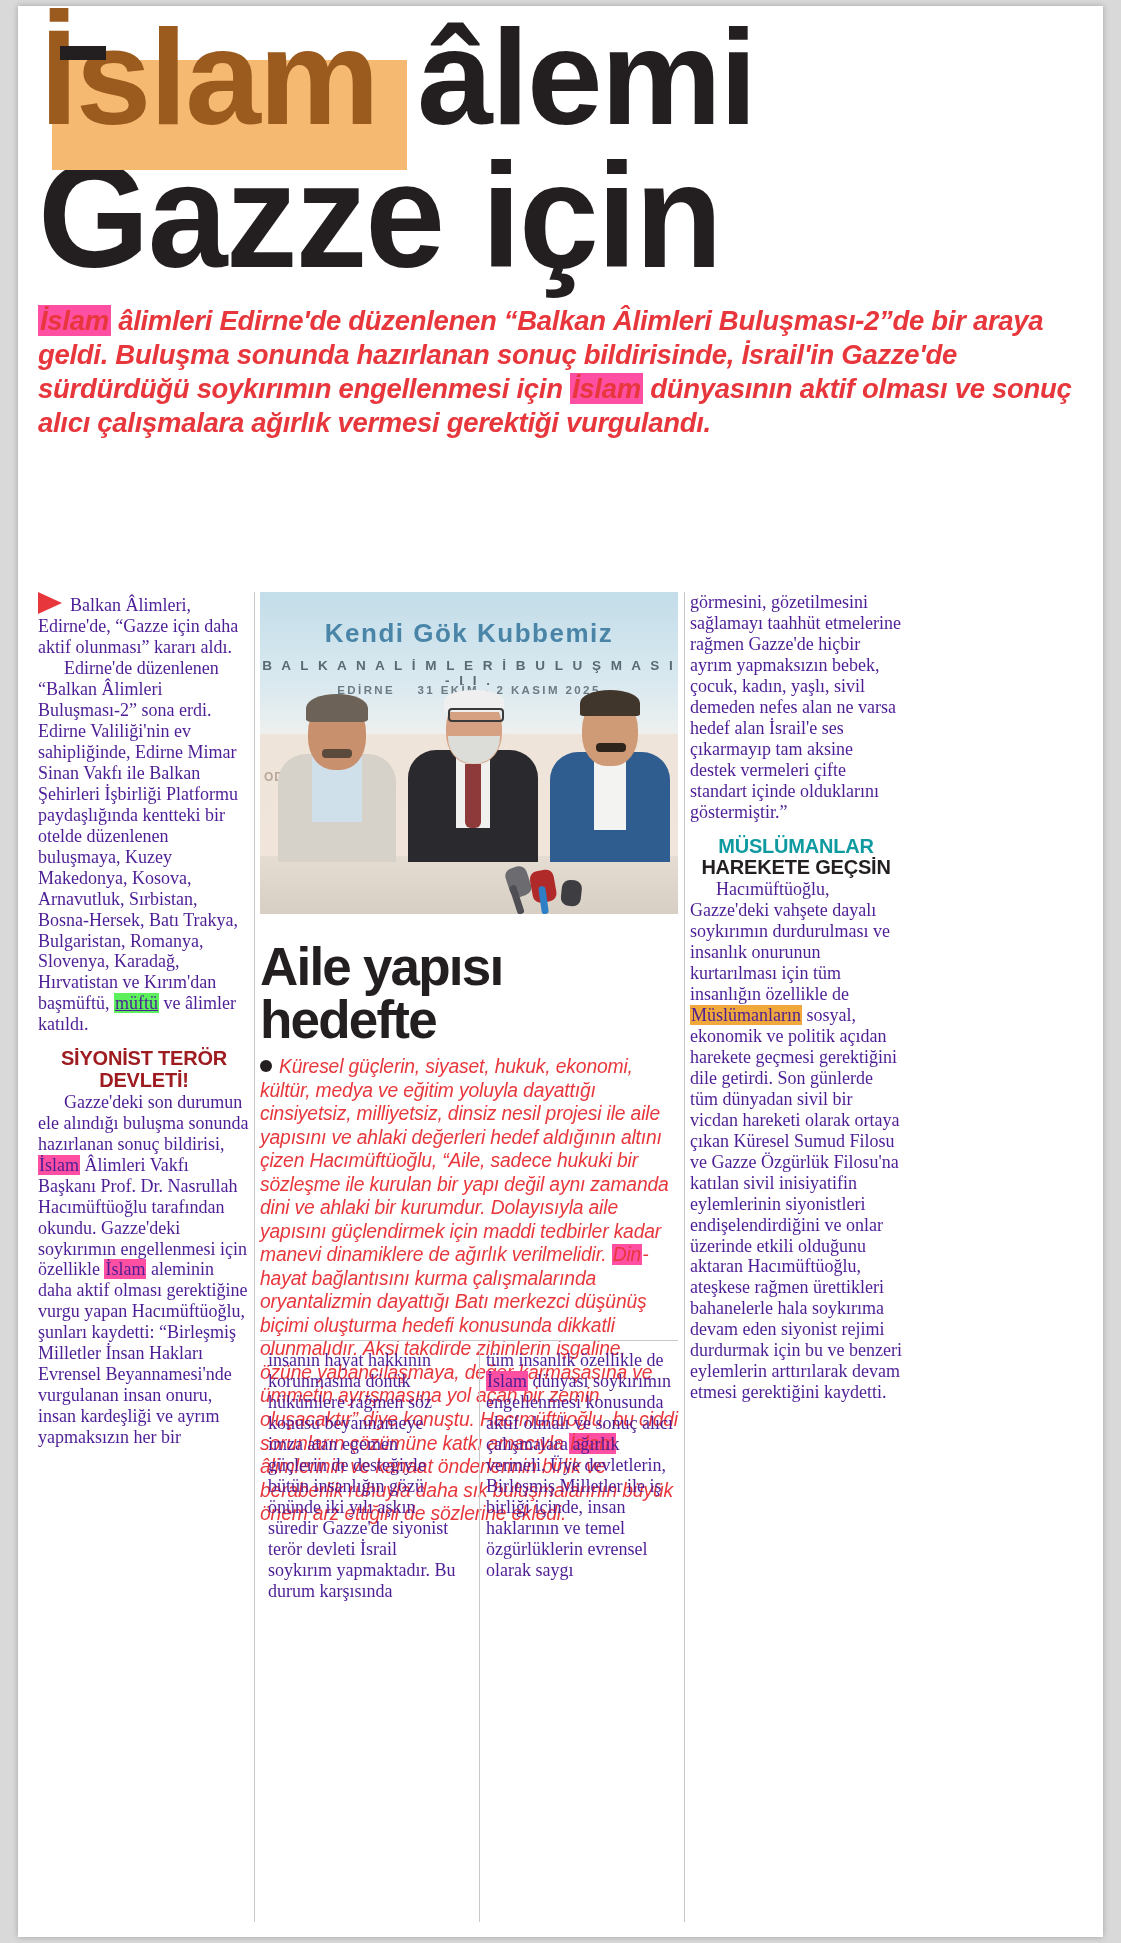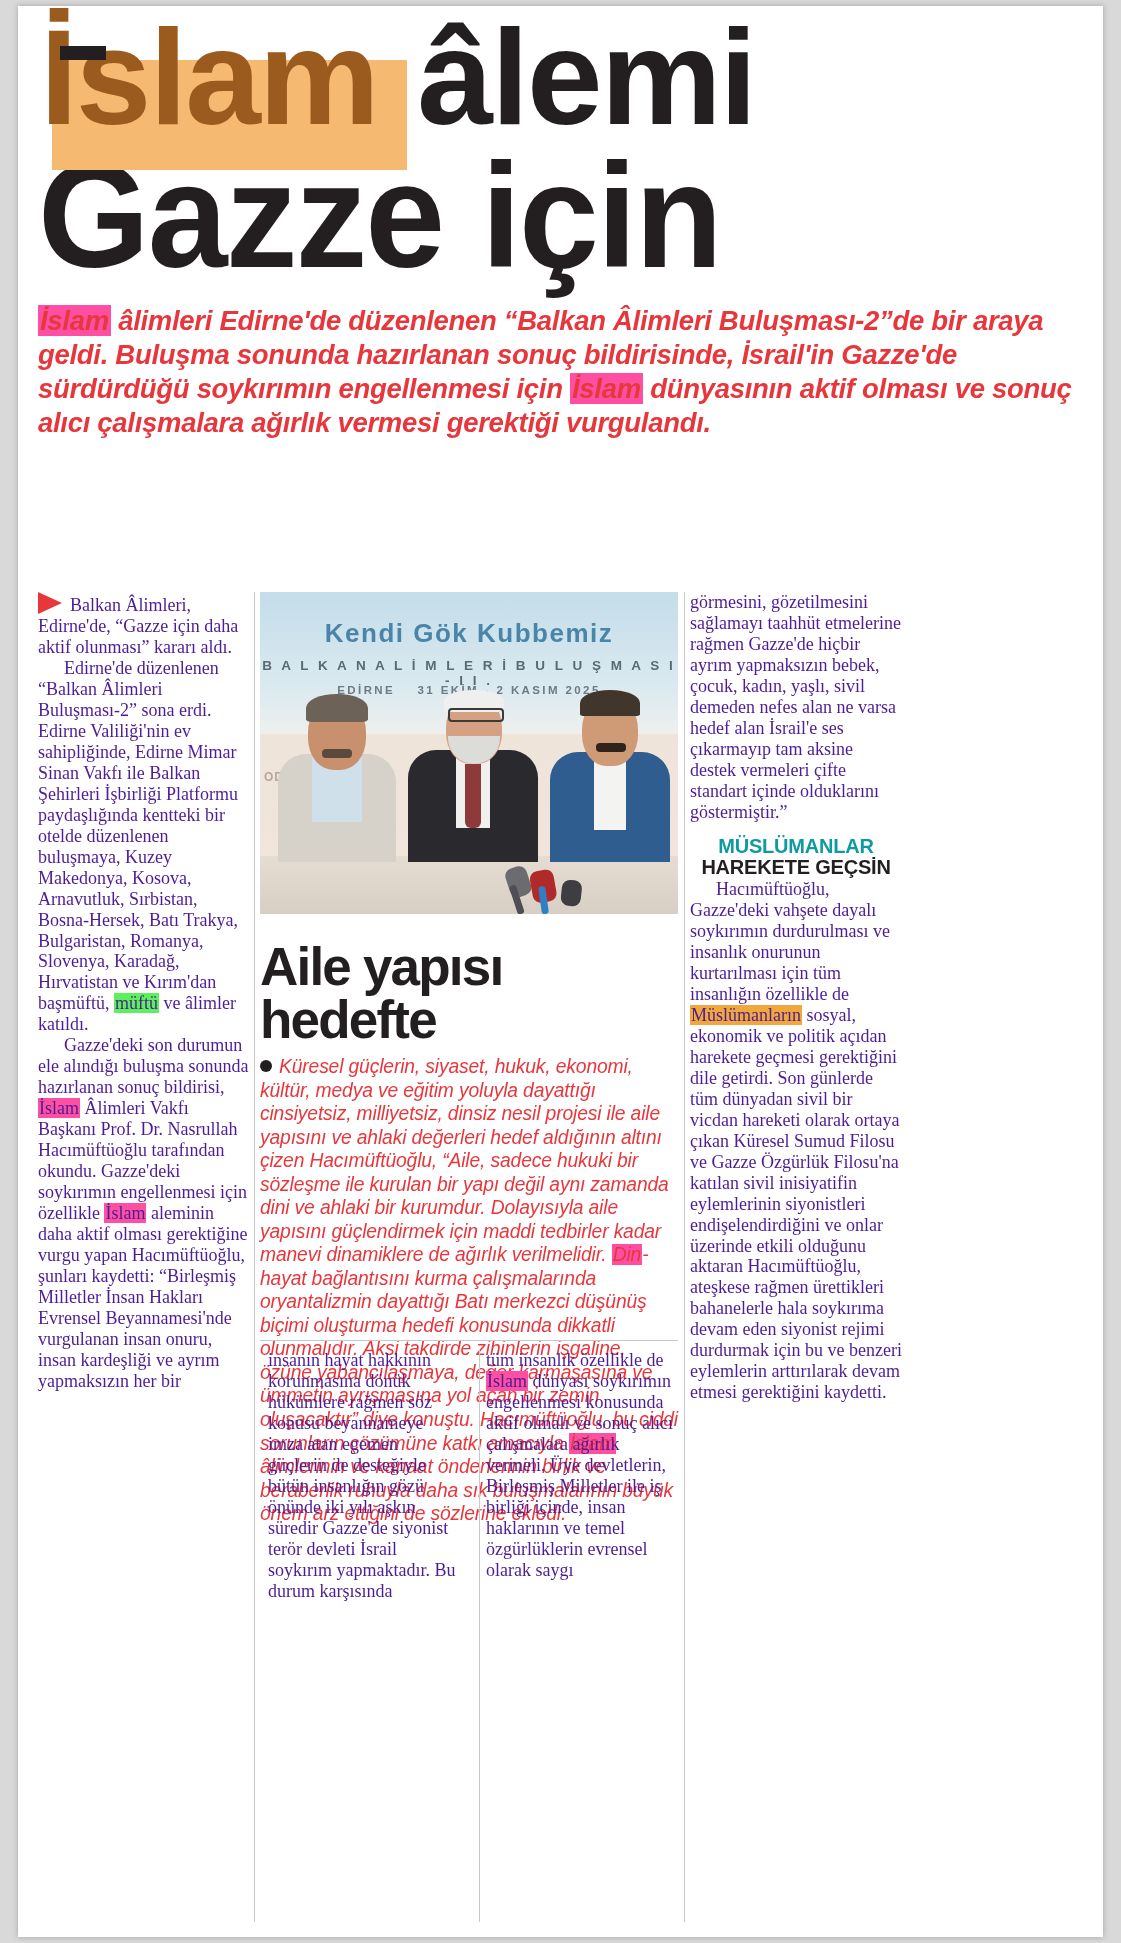--- a/index.html
+++ b/index.html
@@ -84,21 +84,21 @@
     font-weight:bold;font-size:20px;line-height:1.06;
     color:#9e1b20;
     margin:13px 0 1px 0;
     text-align:center;
     letter-spacing:-.2px;
   }
   .subhead.teal{color:#0e9aa0;}
   .subhead.teal .l2{color:#231f20;text-align:center;}
 
   .hl-pink-body{background:#ff4fa3;padding:0 1px;}
-  .hl-green-body{background:#5cf05c;padding:0 1px;}
+  .hl-green-body{background:#5cf05c;padding:0 1px;text-decoration:underline;}
   .hl-orange-body{background:#f0a83c;padding:0 1px;}
 
   .tri{
     display:inline-block;width:0;height:0;
     border-left:24px solid #e8373c;
     border-top:11px solid transparent;
     border-bottom:11px solid transparent;
     margin-right:8px;vertical-align:-3px;
   }
 
@@ -186,20 +186,24 @@
   </div>
 
   <div class="lead"><span class="hl-pink">İslam</span><span> âlimleri Edirne'de düzenlenen “Balkan Âlimleri Buluşması-2”de bir araya geldi. Buluşma sonunda hazırlanan sonuç bildirisinde, İsrail'in Gazze'de sürdürdüğü soykırımın engellenmesi için </span><span class="hl-pink">İslam</span><span> dünyasının aktif olması ve sonuç alıcı çalışmalara ağırlık vermesi gerektiği vurgulandı.</span></div>
 
   <div class="cols">
 
     <div class="col colL">
       <div class="body">
         <p class="noind"><span class="tri"></span><span>Balkan Âlimleri, Edirne'de, “Gazze için daha aktif olunması” kararı aldı.</span></p>
         <p><span>Edirne'de düzenlenen “Balkan Âlimleri Buluşması-2” sona erdi. Edirne Valiliği'nin ev sahipliğinde, Edirne Mimar Sinan Vakfı ile Balkan Şehirleri İşbirliği Platformu paydaşlığında kentteki bir otelde düzenlenen buluşmaya, Kuzey Makedonya, Kosova, Arnavutluk, Sırbistan, Bosna-Hersek, Batı Trakya, Bulgaristan, Romanya, Slovenya, Karadağ, Hırvatistan ve Kırım'dan başmüftü, </span><span class="hl-green-body">müftü</span><span> ve âlimler katıldı.</span></p>
+      </div>
+      <div class="subhead">
+        <div>SİYONİST TERÖR</div>
+        <div>DEVLETİ!</div>
       </div>
       <div class="body">
         <p><span>Gazze'deki son durumun ele alındığı buluşma sonunda hazırlanan sonuç bildirisi, </span><span class="hl-pink-body">İslam</span><span> Âlimleri Vakfı Başkanı Prof. Dr. Nasrullah Hacımüftüoğlu tarafından okundu. Gazze'deki soykırımın engellenmesi için özellikle </span><span class="hl-pink-body">İslam</span><span> aleminin daha aktif olması gerektiğine vurgu yapan Hacımüftüoğlu, şunları kaydetti: “Birleşmiş Milletler İnsan Hakları Evrensel Beyannamesi'nde vurgulanan insan onuru, insan kardeşliği ve ayrım yapmaksızın her bir</span></p>
       </div>
     </div>
 
     <div class="photo">
       <div class="ph-band"></div>
       <div class="ph-title">Kendi Gök Kubbemiz</div>
       <div class="ph-sub">B A L K A N   A L İ M L E R İ   B U L U Ş M A S I  -  I I .</div>

